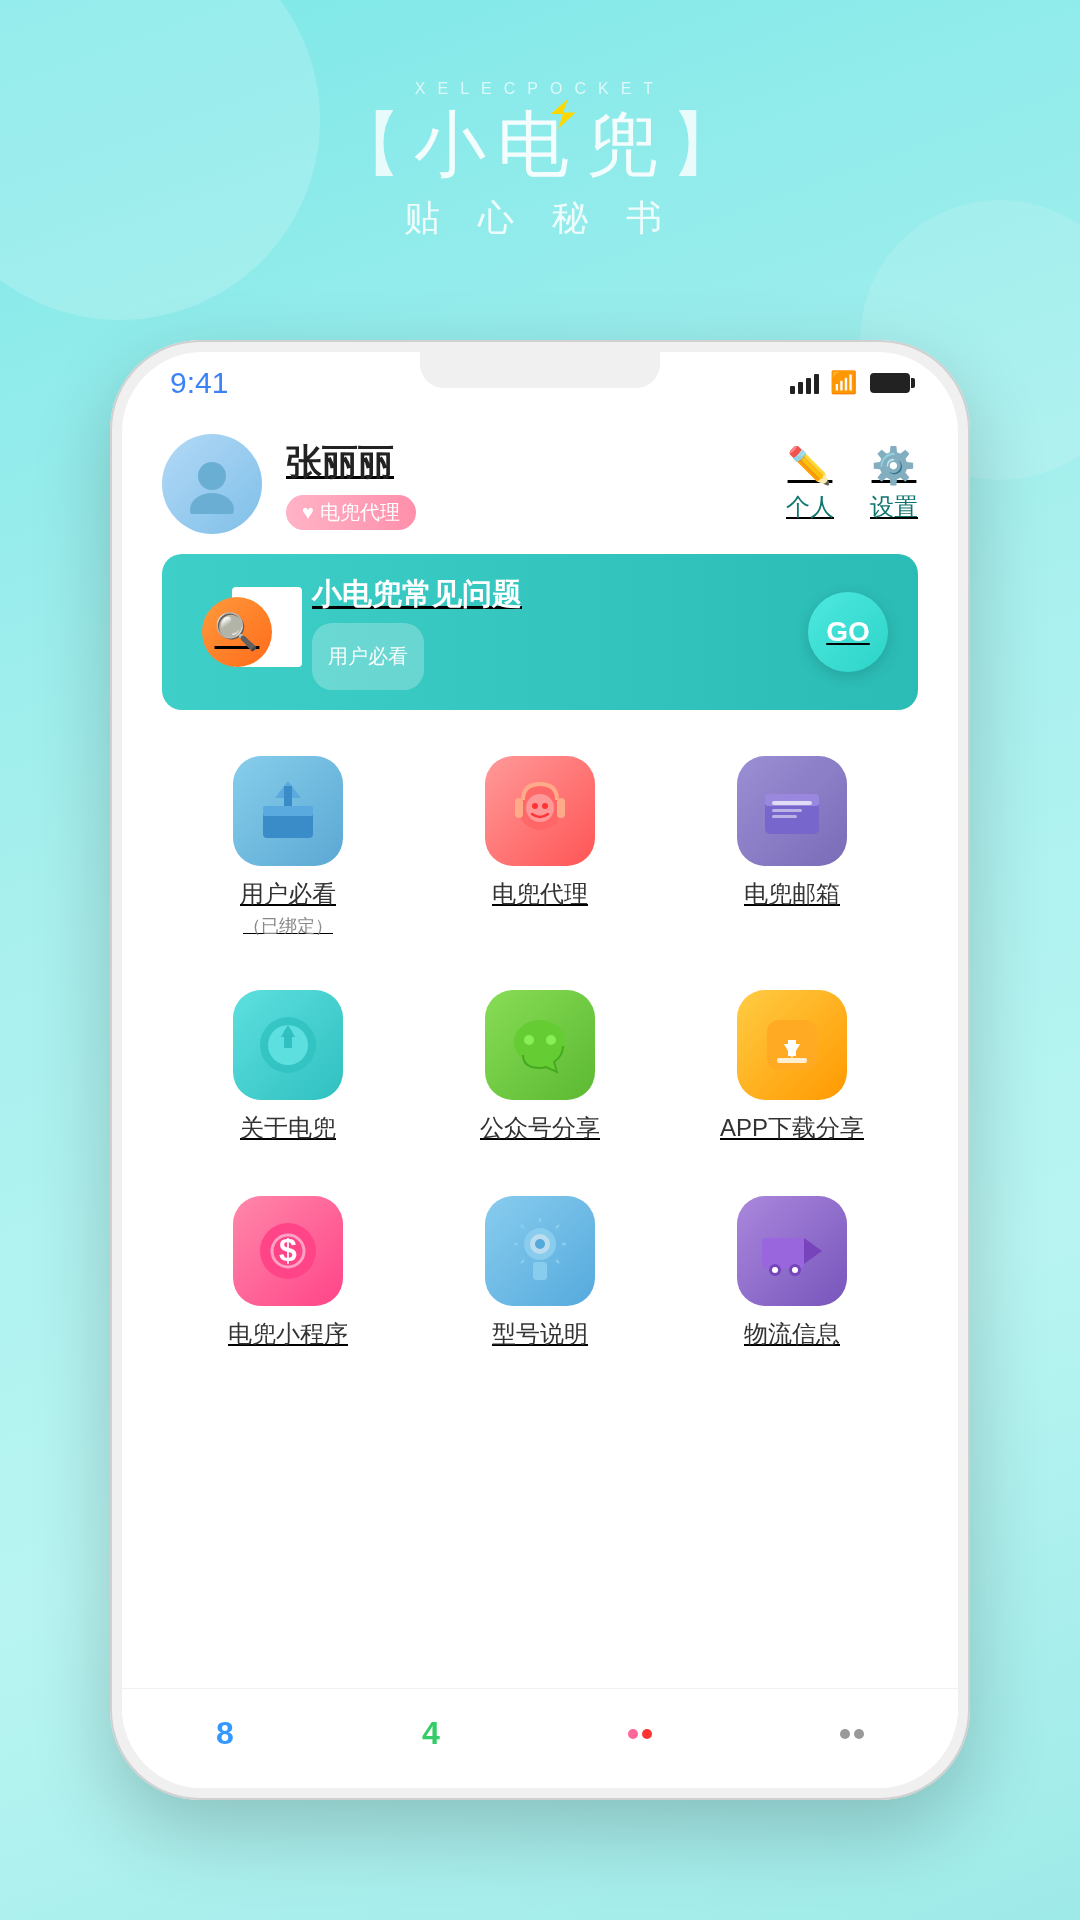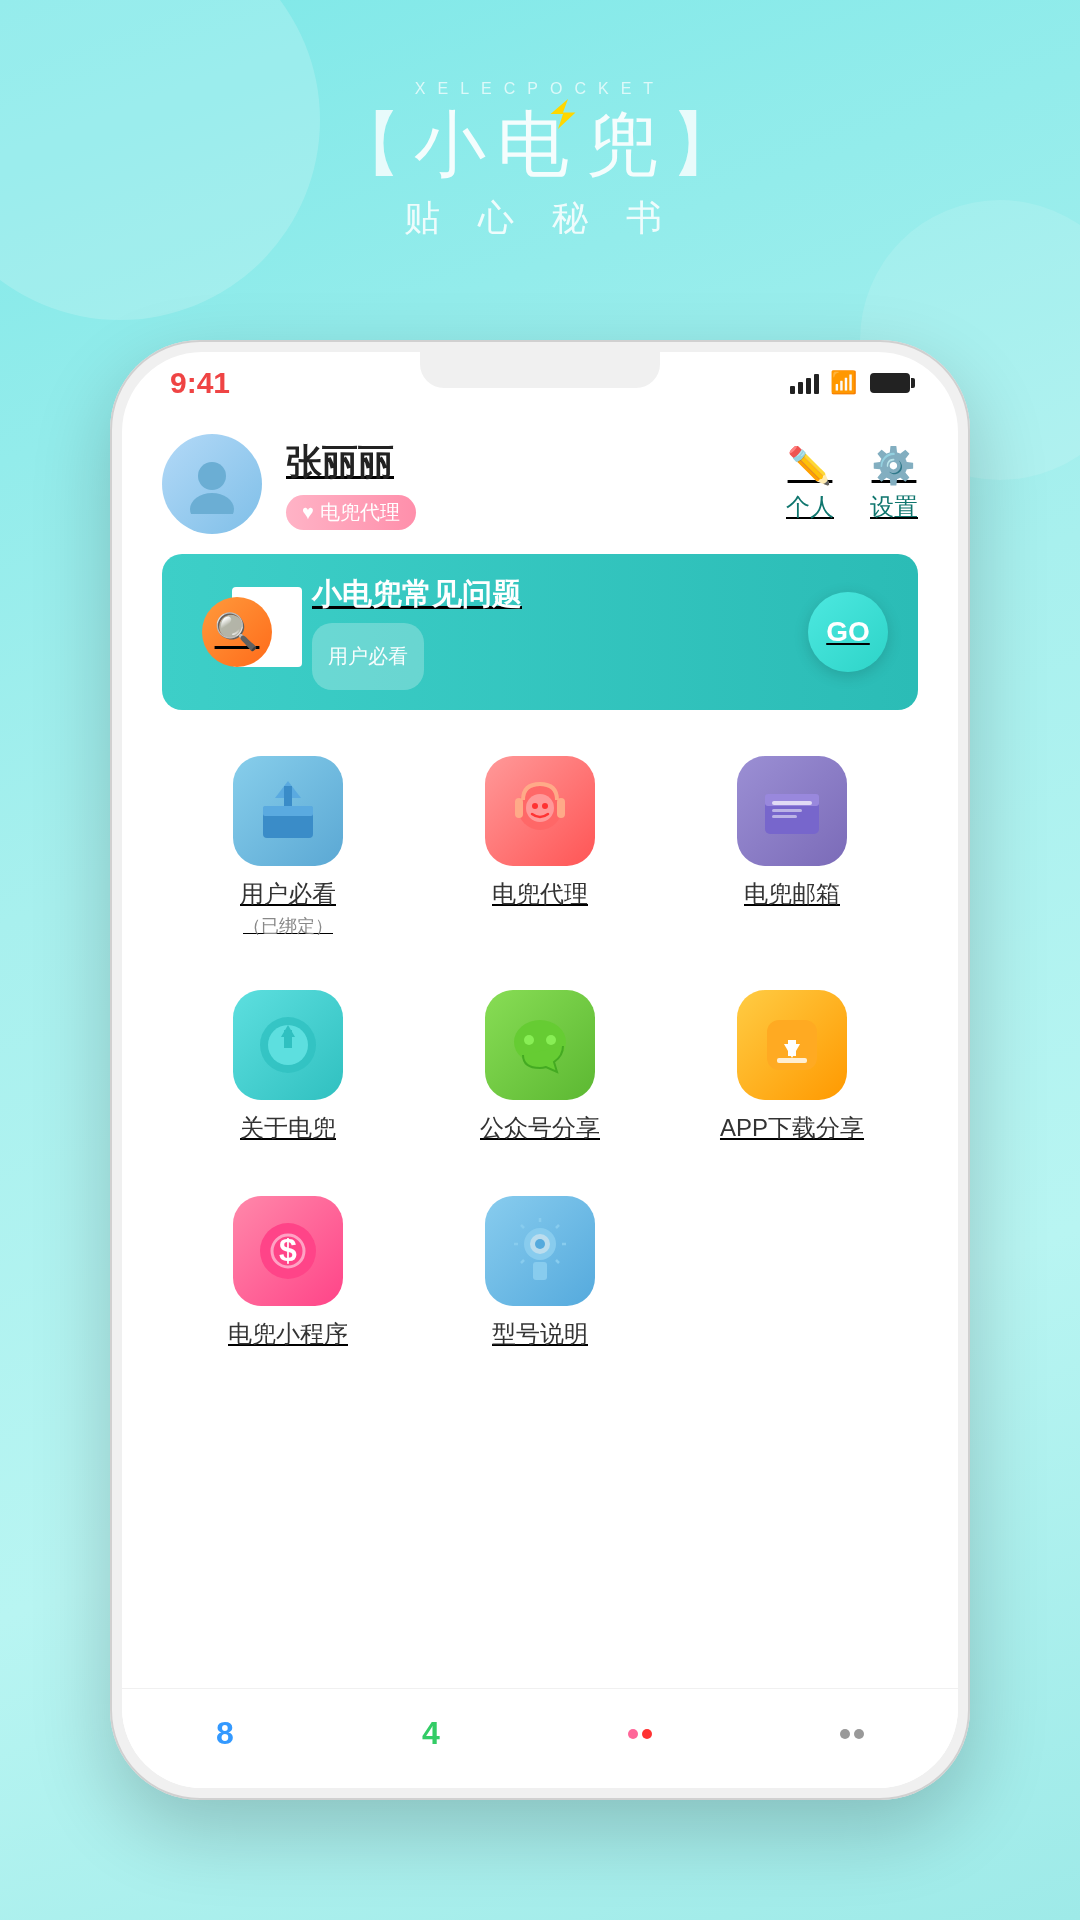--- a/index.html
+++ b/index.html
@@ -110,22 +110,22 @@
     .status-bar {
       display: flex;
       justify-content: space-between;
       align-items: center;
       padding: 14px 48px 0;
       position: relative;
       z-index: 5;
     }
     .status-time {
       font-size: 30px;
-      font-weight: 700;
-      color: #ef4444;
+      font-weight: 400;
+      color: #3b82f6;
     }
     .status-icons {
       display: flex;
       align-items: center;
       gap: 12px;
     }
     .signal-bars {
       display: flex;
       align-items: flex-end;
       gap: 3px;
@@ -584,20 +584,33 @@
               <line x1="51" y1="44" x2="54" y2="47" stroke="#88ccee" stroke-width="2.5"></line>
               <line x1="19" y1="12" x2="16" y2="9" stroke="#88ccee" stroke-width="2.5"></line>
               <line x1="13" y1="28" x2="9" y2="28" stroke="#88ccee" stroke-width="2.5"></line>
               <line x1="19" y1="44" x2="16" y2="47" stroke="#88ccee" stroke-width="2.5"></line>
               <rect x="28" y="46" width="14" height="18" rx="3" fill="#88ccee"></rect>
             </svg>
           </div>
           <div class="menu-label">型号说明</div>
         </div>
 
+        <div class="menu-item">
+          <div class="menu-icon-wrap icon-logistics">
+            <svg width="70" height="70" viewBox="0 0 70 70">
+              <rect x="5" y="22" width="42" height="30" rx="4" fill="#9966dd"></rect>
+              <polygon points="47,22 65,35 47,48" fill="#7744bb"></polygon>
+              <circle cx="18" cy="54" r="6" fill="#7744bb"></circle>
+              <circle cx="38" cy="54" r="6" fill="#7744bb"></circle>
+              <circle cx="18" cy="54" r="3" fill="white"></circle>
+              <circle cx="38" cy="54" r="3" fill="white"></circle>
+            </svg>
+          </div>
+          <div class="menu-label">物流信息</div>
+        </div>
 
       </div>
     </div>
 
     <div class="tab-bar">
       <div class="tab-item">
         <div class="tab-badge blue">8</div>
       </div>
       <div class="tab-item">
         <div class="tab-badge green">4</div>

